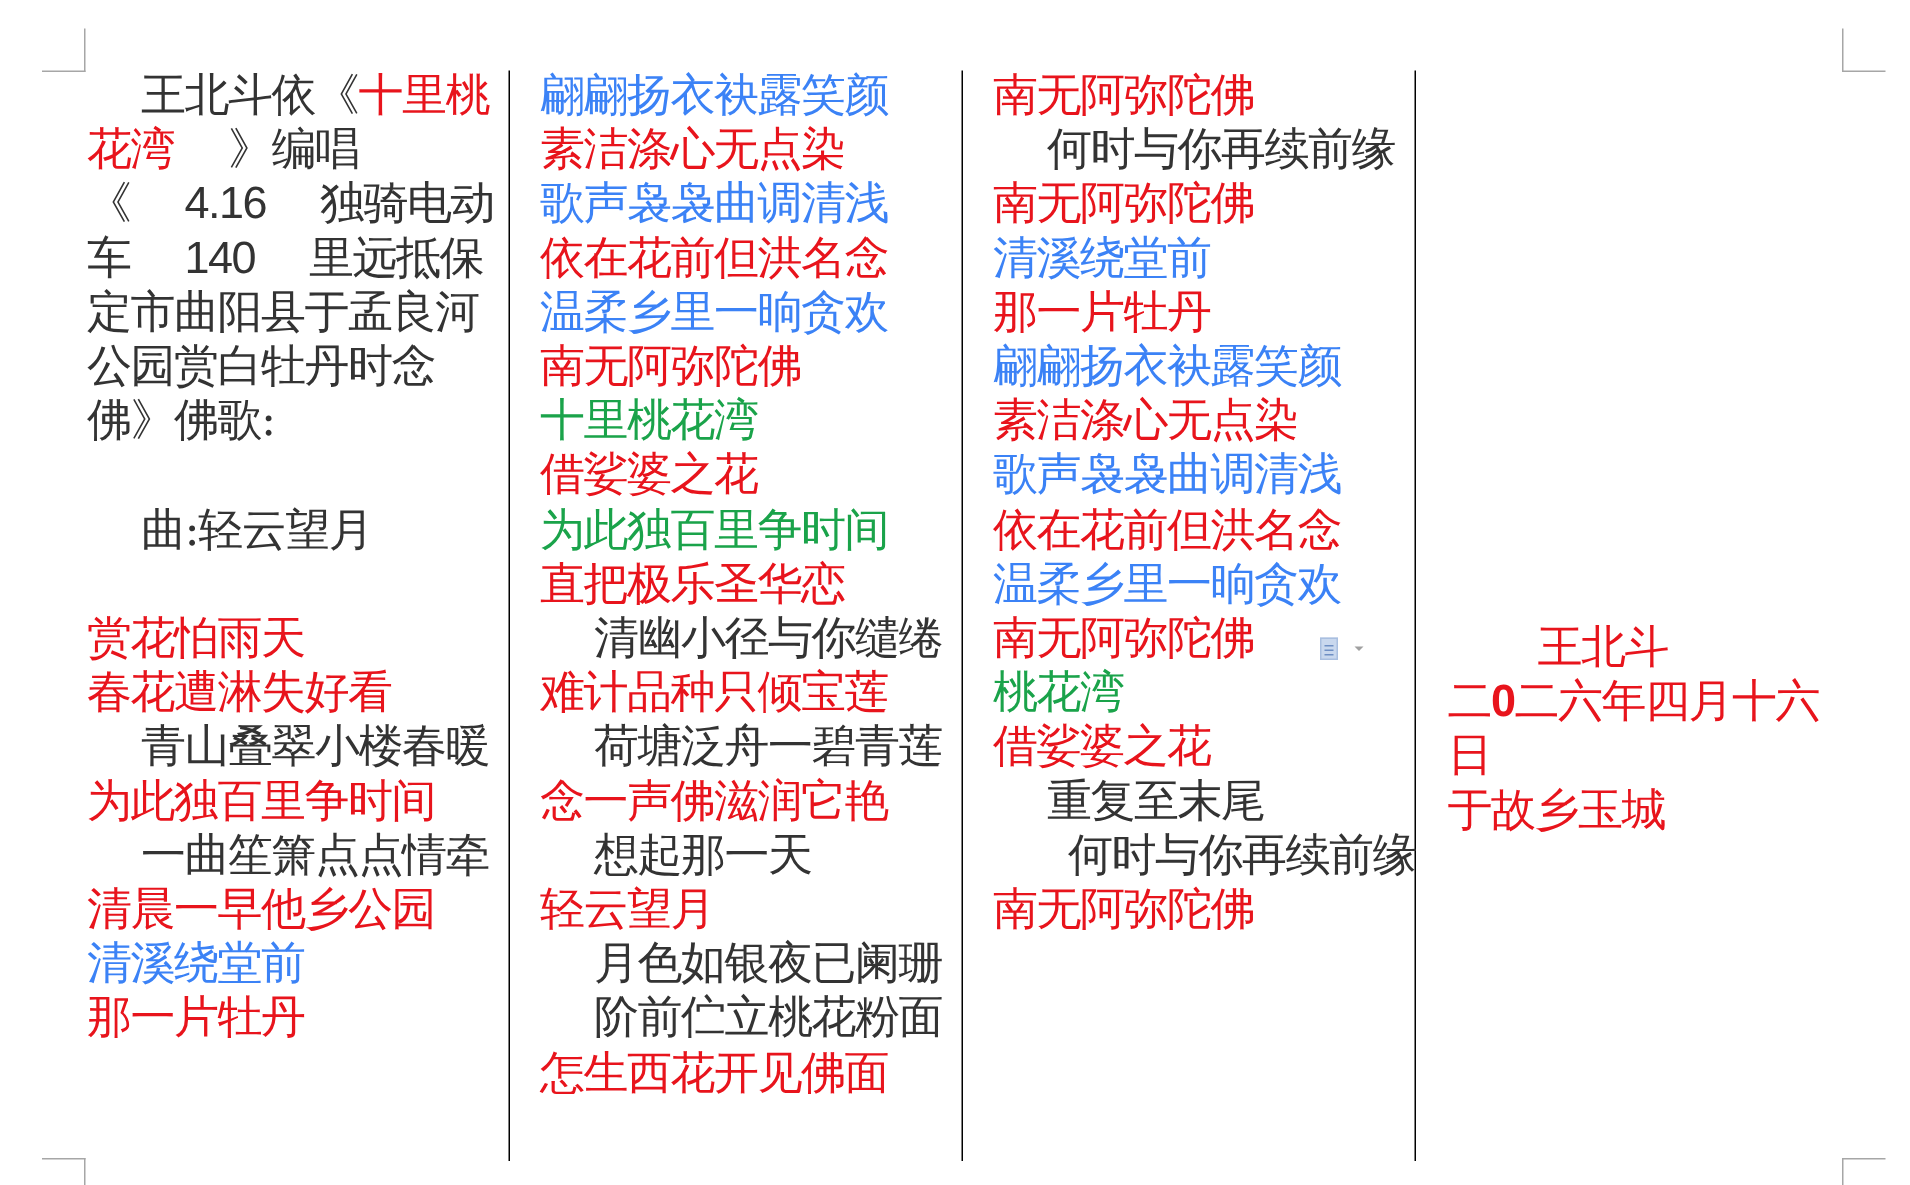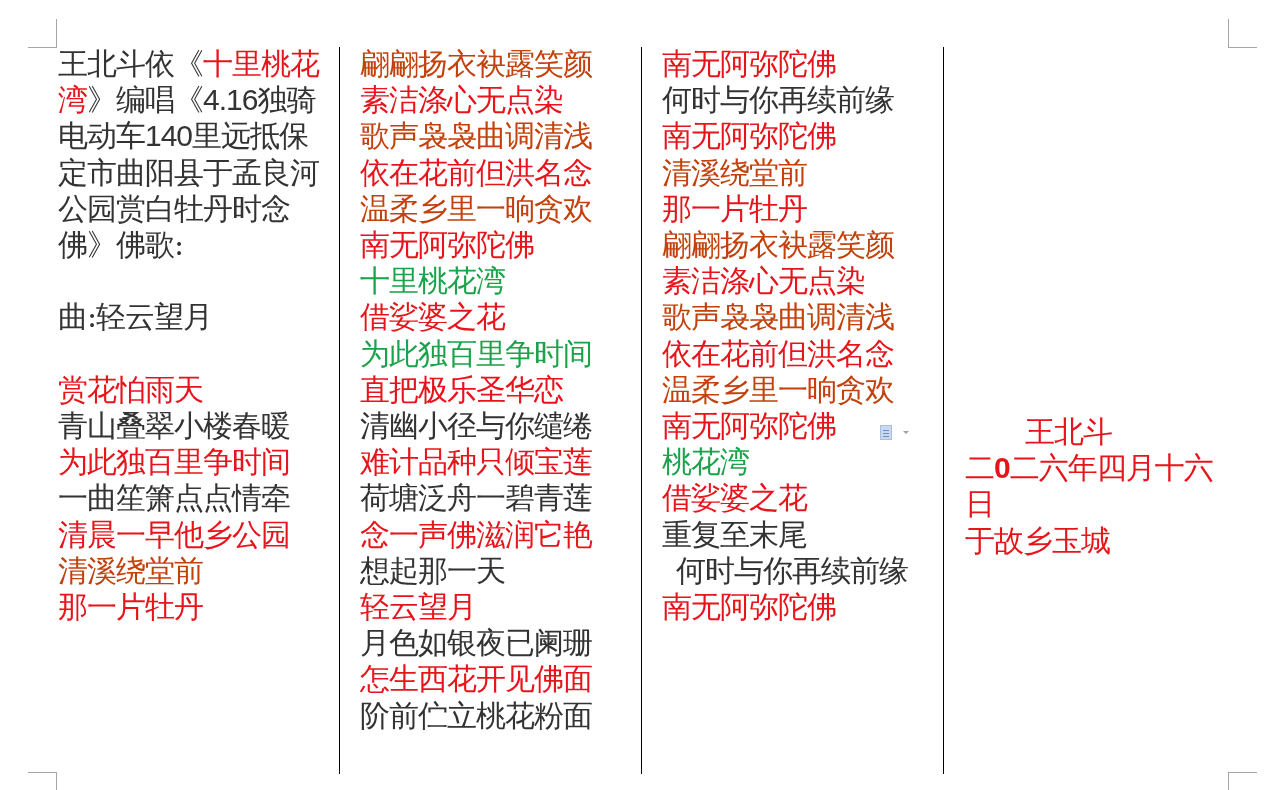--- a/index.html
+++ b/index.html
@@ -46,23 +46,23 @@
     }
     .col1 { left: 58px; }
     .col2 { left: 360px; }
     .col3 { left: 662px; }
     .col4 { left: 965px; top: 414px; width: 270px; }
 
     .line { white-space: nowrap; display: block; }
     .line.wrap { white-space: normal; }
     .blank { height: 36.2px; }
 
-    .c-black { color: #333333; }
+    .c-black { color: #333333; margin-left: 36px; }
     .c-red { color: #e8141c; }
-    .c-blue { color: #c2410c; }
+    .c-blue { color: #3b82f6; }
     .c-green { color: #1aa34a; }
 
     .num { font-family: "Liberation Sans", "DejaVu Sans", sans-serif; }
     .bold-num { font-family: "Liberation Sans", "DejaVu Sans", sans-serif; font-weight: bold; }
 
     .paste-icon {
       position: absolute;
       left: 880px;
       top: 425px;
       width: 12px;
@@ -100,20 +100,21 @@
 <div class="divider" style="left:339px;"></div>
 <div class="divider" style="left:641px;"></div>
 <div class="divider" style="left:943px;"></div>
 
 <div class="column col1">
   <div class="line wrap"><span class="c-black">王北斗依《</span><span class="c-red">十里桃花湾</span><span class="c-black">》编唱《</span><span class="c-black num">4.16</span><span class="c-black">独骑电动车</span><span class="c-black num">140</span><span class="c-black">里远抵保定市曲阳县于孟良河公园赏白牡丹时念佛》佛歌:</span></div>
   <div class="blank"></div>
   <div class="line c-black">曲:轻云望月</div>
   <div class="blank"></div>
   <div class="line c-red">赏花怕雨天</div>
+  <div class="line c-red">春花遭淋失好看</div>
   <div class="line c-black">青山叠翠小楼春暖</div>
   <div class="line c-red">为此独百里争时间</div>
   <div class="line c-black">一曲笙箫点点情牵</div>
   <div class="line c-red">清晨一早他乡公园</div>
   <div class="line c-blue">清溪绕堂前</div>
   <div class="line c-red">那一片牡丹</div>
 </div>
 
 <div class="column col2">
   <div class="line c-blue">翩翩扬衣袂露笑颜</div>
@@ -126,22 +127,22 @@
   <div class="line c-red">借娑婆之花</div>
   <div class="line c-green">为此独百里争时间</div>
   <div class="line c-red">直把极乐圣华恋</div>
   <div class="line c-black">清幽小径与你缱绻</div>
   <div class="line c-red">难计品种只倾宝莲</div>
   <div class="line c-black">荷塘泛舟一碧青莲</div>
   <div class="line c-red">念一声佛滋润它艳</div>
   <div class="line c-black">想起那一天</div>
   <div class="line c-red">轻云望月</div>
   <div class="line c-black">月色如银夜已阑珊</div>
+  <div class="line c-black">阶前伫立桃花粉面</div>
   <div class="line c-red">怎生西花开见佛面</div>
-  <div class="line c-black">阶前伫立桃花粉面</div>
 </div>
 
 <div class="column col3">
   <div class="line c-red">南无阿弥陀佛</div>
   <div class="line c-black">何时与你再续前缘</div>
   <div class="line c-red">南无阿弥陀佛</div>
   <div class="line c-blue">清溪绕堂前</div>
   <div class="line c-red">那一片牡丹</div>
   <div class="line c-blue">翩翩扬衣袂露笑颜</div>
   <div class="line c-red">素洁涤心无点染</div>

